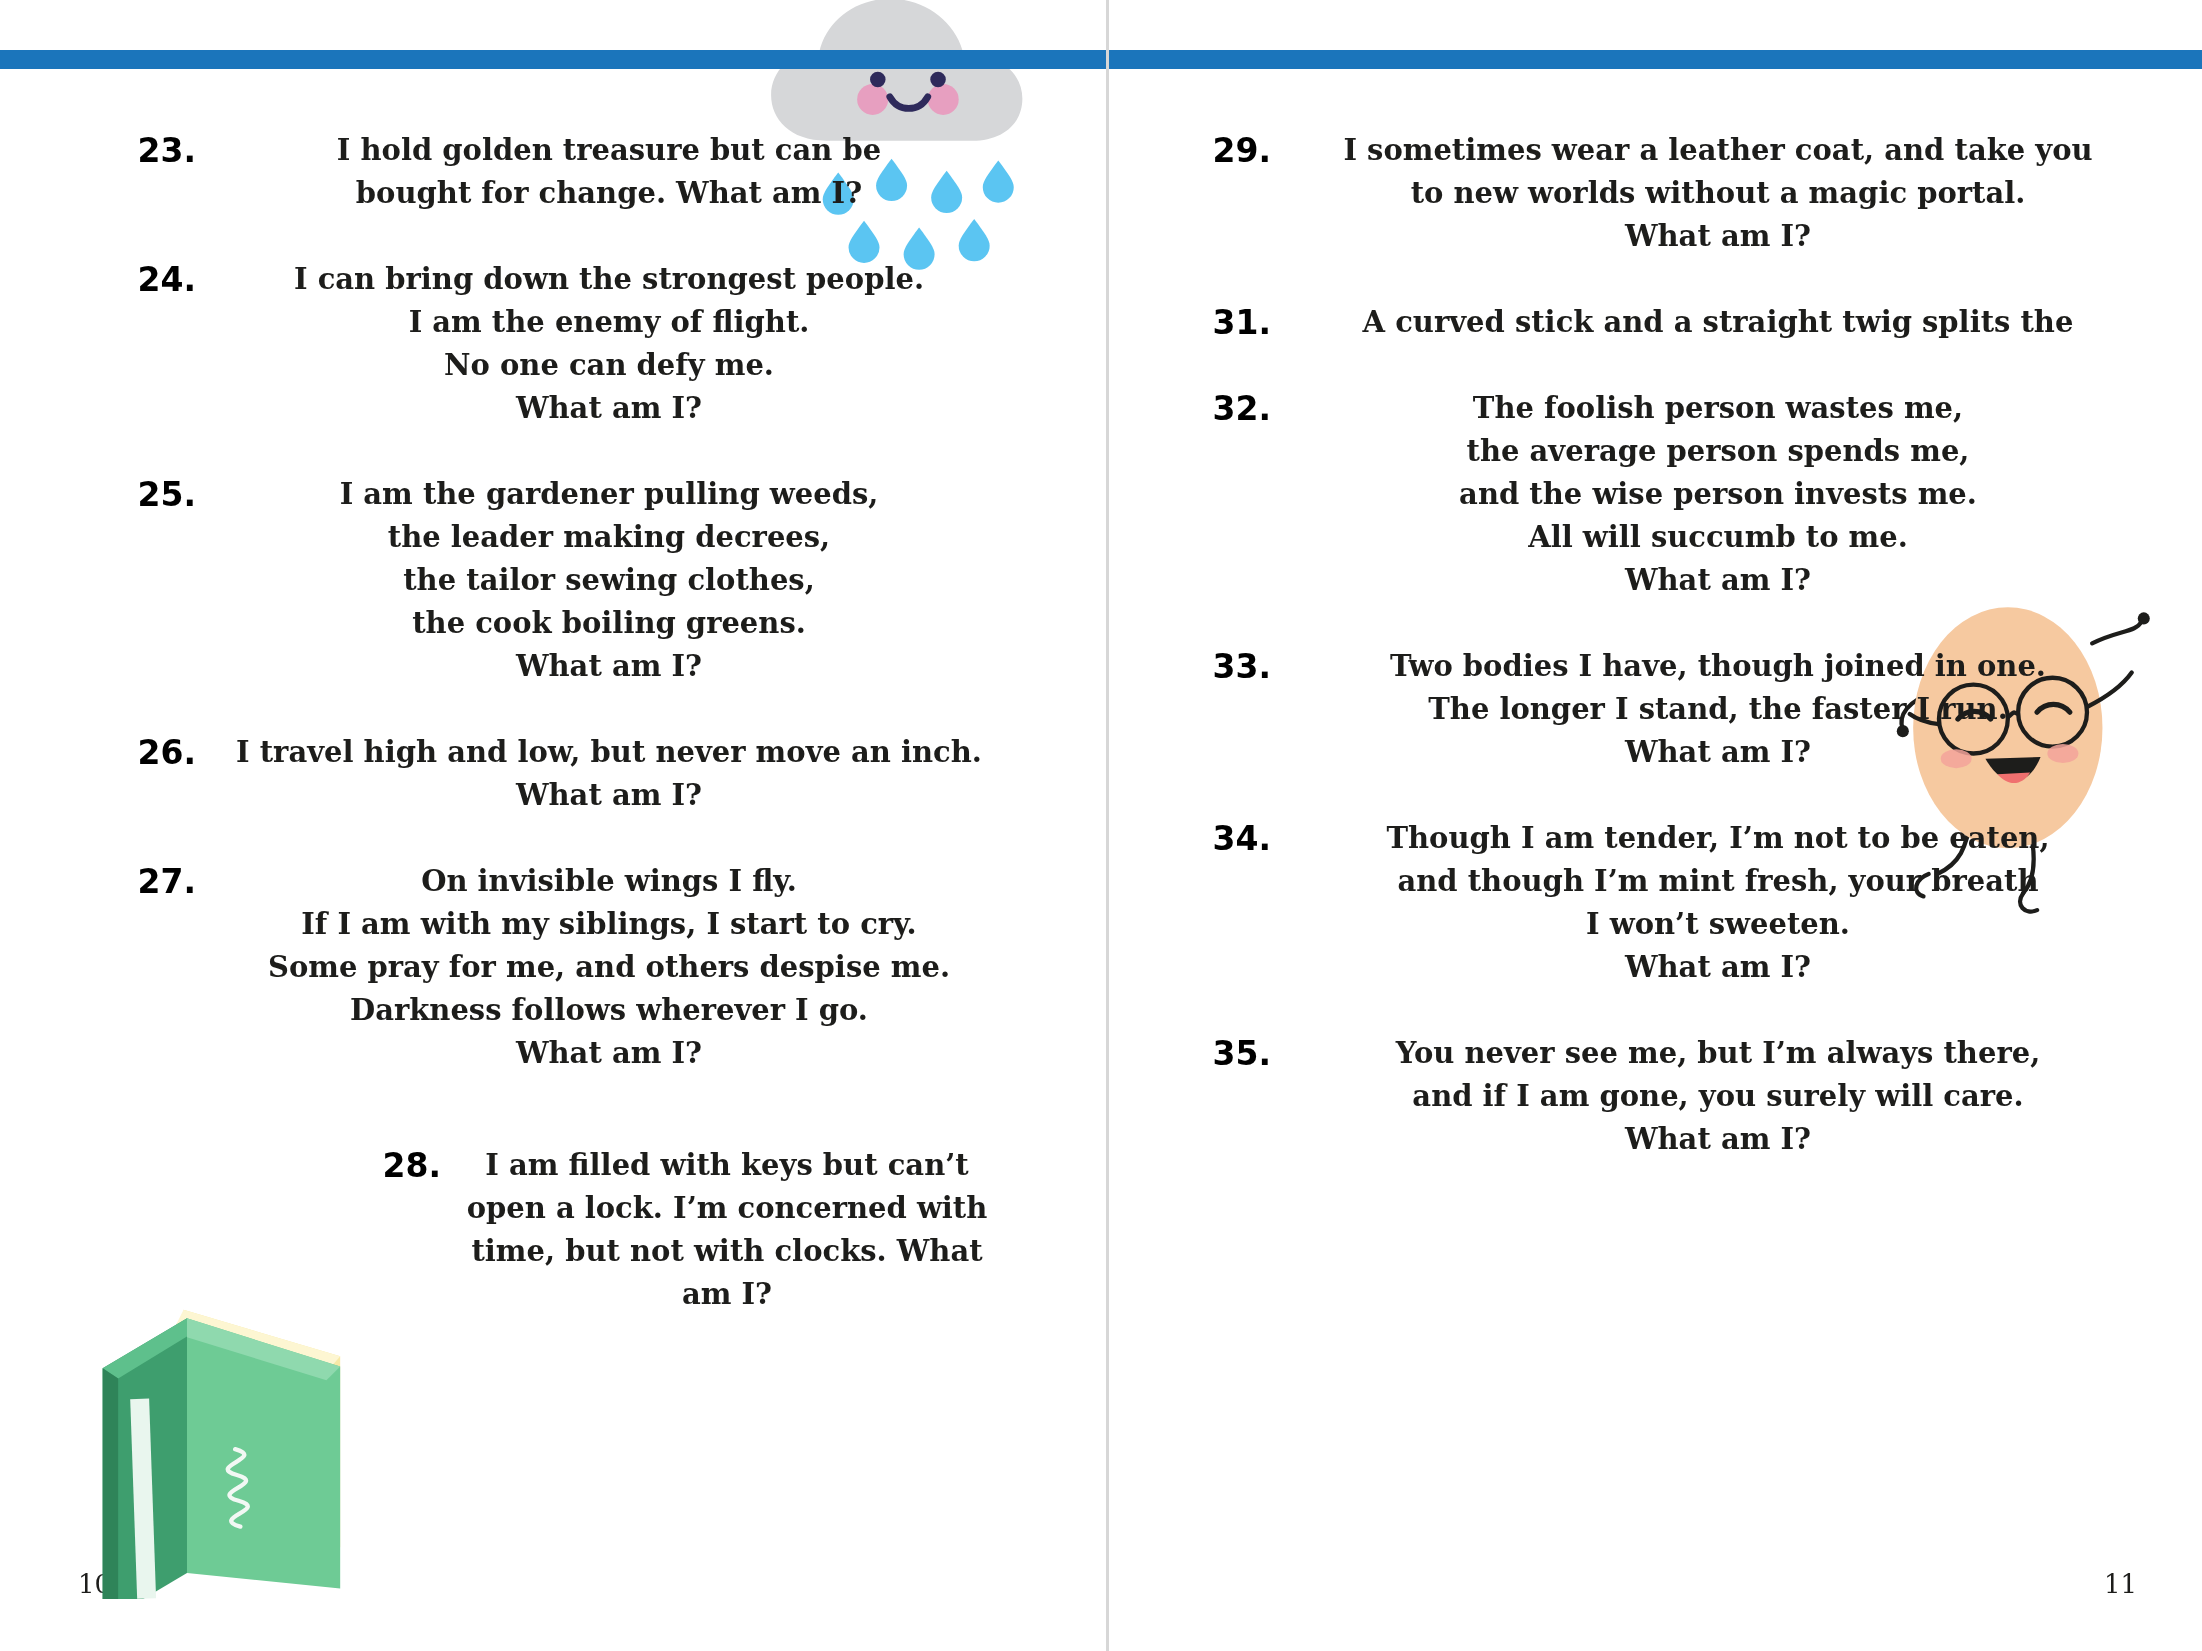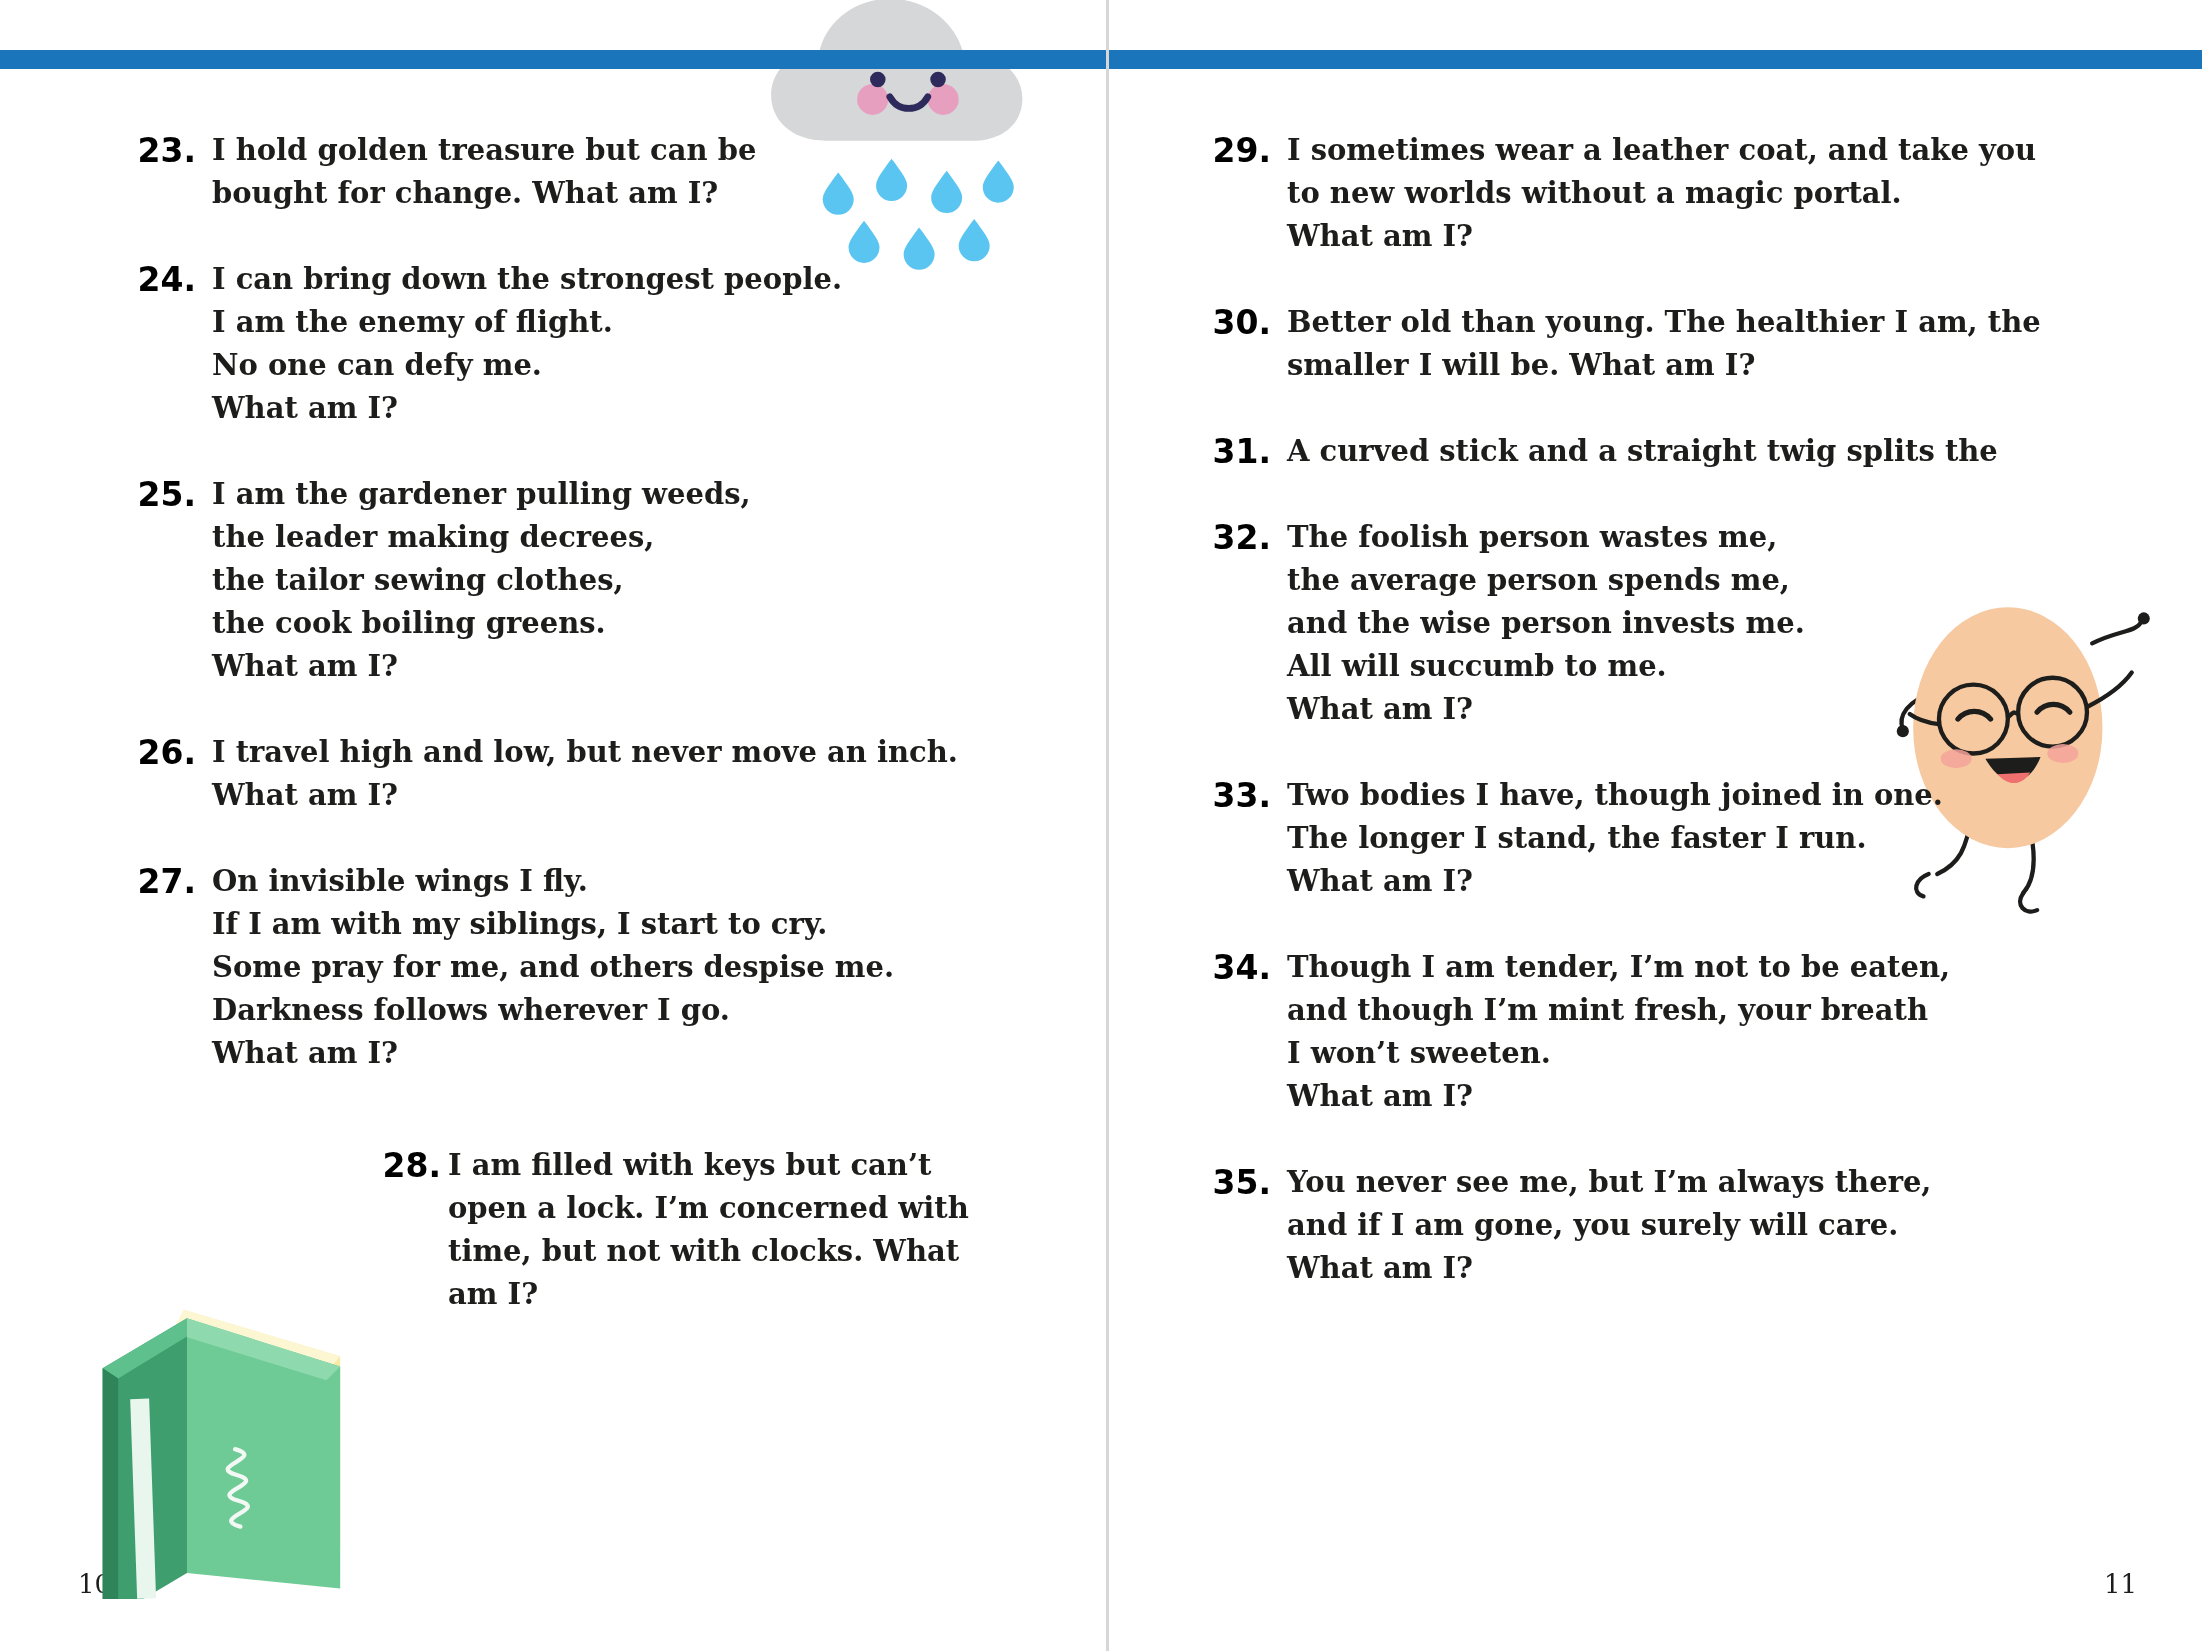--- a/index.html
+++ b/index.html
@@ -72,20 +72,21 @@
     padding-left: 8.6px;
     box-sizing: border-box;
   }
   .riddle .text {
     flex: 1 1 auto;
     color: #1d1d1b;
     font-family: "DejaVu Serif", serif;
     font-weight: bold;
     font-size: 29px;
     line-height: 43px;
+    text-align: center;
   }
   .riddle .text .line { display: block; white-space: pre; }
 
   
   .riddle.indented {
     margin-left: 245px;
     margin-top: 69px;
   }
   .riddle.indented .num { width: 74px; }
 
@@ -257,27 +258,20 @@
     <ul class="riddle-list">
       <li class="riddle">
         <span class="num">29.</span>
         <span class="text">
           <span class="line">I sometimes wear a leather coat, and take you</span>
           <span class="line">to new worlds without a magic portal.</span>
           <span class="line">What am I?</span>
         </span>
       </li>
 
-      <li class="riddle">
-        <span class="num">30.</span>
-        <span class="text">
-          <span class="line">Better old than young. The healthier I am, the</span>
-          <span class="line">smaller I will be. What am I?</span>
-        </span>
-      </li>
 
       <li class="riddle">
         <span class="num">31.</span>
         <span class="text">
           <span class="line">A curved stick and a straight twig splits the</span>
         </span>
       </li>
 
       <li class="riddle">
         <span class="num">32.</span>

